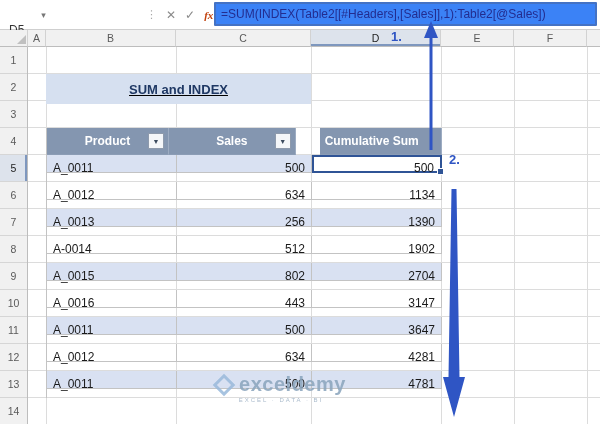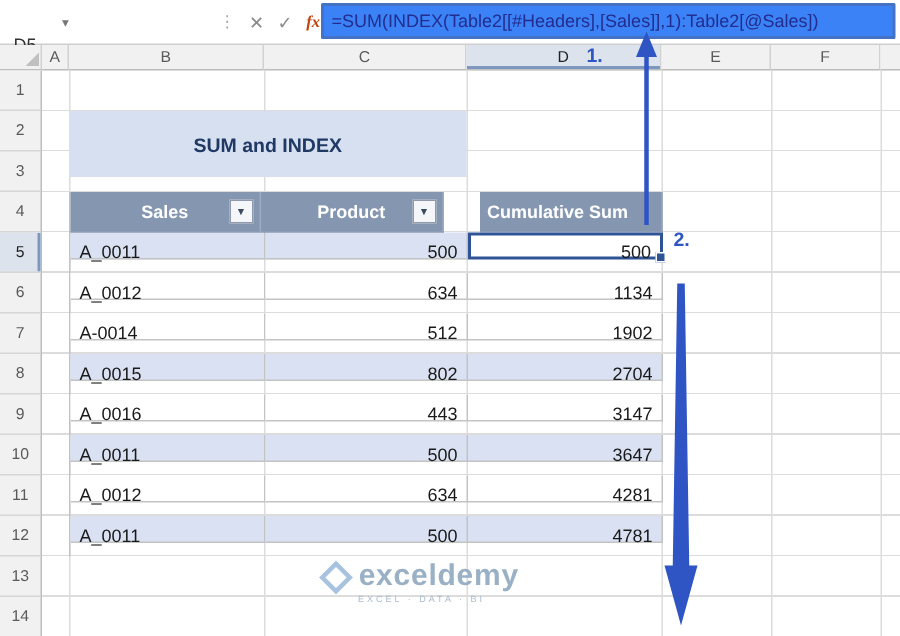--- a/index.html
+++ b/index.html
@@ -35,22 +35,22 @@
            border-right:1px solid #BDBDBD;box-sizing:border-box;}
   .rh{box-sizing:border-box;height:27px;border-bottom:1px solid #D6D6D6;font-size:10.5px;color:#5A5A5A;
       text-align:center;line-height:26px;}
   .rh.hl{background:#DDE3EC;box-shadow:inset -2px 0 0 #7E97BE;color:#222;}
 
   
   .body{position:absolute;left:28px;top:17px;right:0;bottom:0;
         background-image:repeating-linear-gradient(to bottom,transparent 0,transparent 26px,#DCDCDC 26px,#DCDCDC 27px);}
   .vl{position:absolute;top:0;bottom:0;width:1px;background:#DCDCDC;}
 
-  .banner{position:absolute;left:18px;top:27px;width:265px;height:44px;background:#D6E0F0;
-          display:flex;align-items:center;justify-content:center;box-sizing:border-box;}
+  .banner{position:absolute;left:18px;top:27px;width:265px;height:30px;background:#D6E0F0;
+          display:flex;align-items:center;justify-content:center;box-sizing:border-box;text-decoration:underline;}
   .banner span{font-size:13px;font-weight:bold;color:#1F3864;}
 
   
   .xtable{position:absolute;left:18px;top:81px;width:395px;border-left:1px solid #C3C3C3;box-sizing:content-box;}
   .trh,.tr{display:flex;height:27px;}
   .th{position:relative;box-sizing:border-box;background:#8496B0;color:#fff;font-weight:bold;font-size:12px;
       line-height:26px;border-right:1px solid #9DACC2;border-bottom:1px solid #8B9CB5;}
   .thp{width:130px;text-align:center;}
   .ths{width:135px;text-align:center;}
   .thc{width:130px;text-align:left;padding-left:5px;margin-left:24px;}
@@ -140,47 +140,52 @@
       <div class="vl" style="left:413px"></div>
       <div class="vl" style="left:486px"></div>
       <div class="vl" style="left:559px"></div>
 
       <div class="banner">
         <span>SUM and INDEX</span>
       </div>
 
       <div class="xtable">
         <div class="trh">
-          <div class="th ths">
-            <span>Sales</span>
+          <div class="th thp">
+            <span>Product</span>
             <span class="filter">
                 <span class="fch">▼</span>
               </span>
           </div>
-          <div class="th thp">
-            <span>Product</span>
+          <div class="th ths">
+            <span>Sales</span>
             <span class="filter">
                 <span class="fch">▼</span>
               </span>
           </div>
           <div class="th thc">
             <span>Cumulative Sum</span>
           </div>
         </div>
 
         <div class="tr band">
           <div class="td tdp">A_0011</div>
           <div class="td tdn">500</div>
           <div class="td tdc active">500</div>
         </div>
         <div class="tr">
           <div class="td tdp">A_0012</div>
           <div class="td tdn">634</div>
           <div class="td tdc">1134</div>
         </div>
+        <div class="tr band">
+          <div class="td tdp">A_0013</div>
+          <div class="td tdn">256</div>
+          <div class="td tdc">1390</div>
+        </div>
         <div class="tr">
           <div class="td tdp">A-0014</div>
           <div class="td tdn">512</div>
           <div class="td tdc">1902</div>
         </div>
         <div class="tr band">
           <div class="td tdp">A_0015</div>
           <div class="td tdn">802</div>
           <div class="td tdc">2704</div>
         </div>

